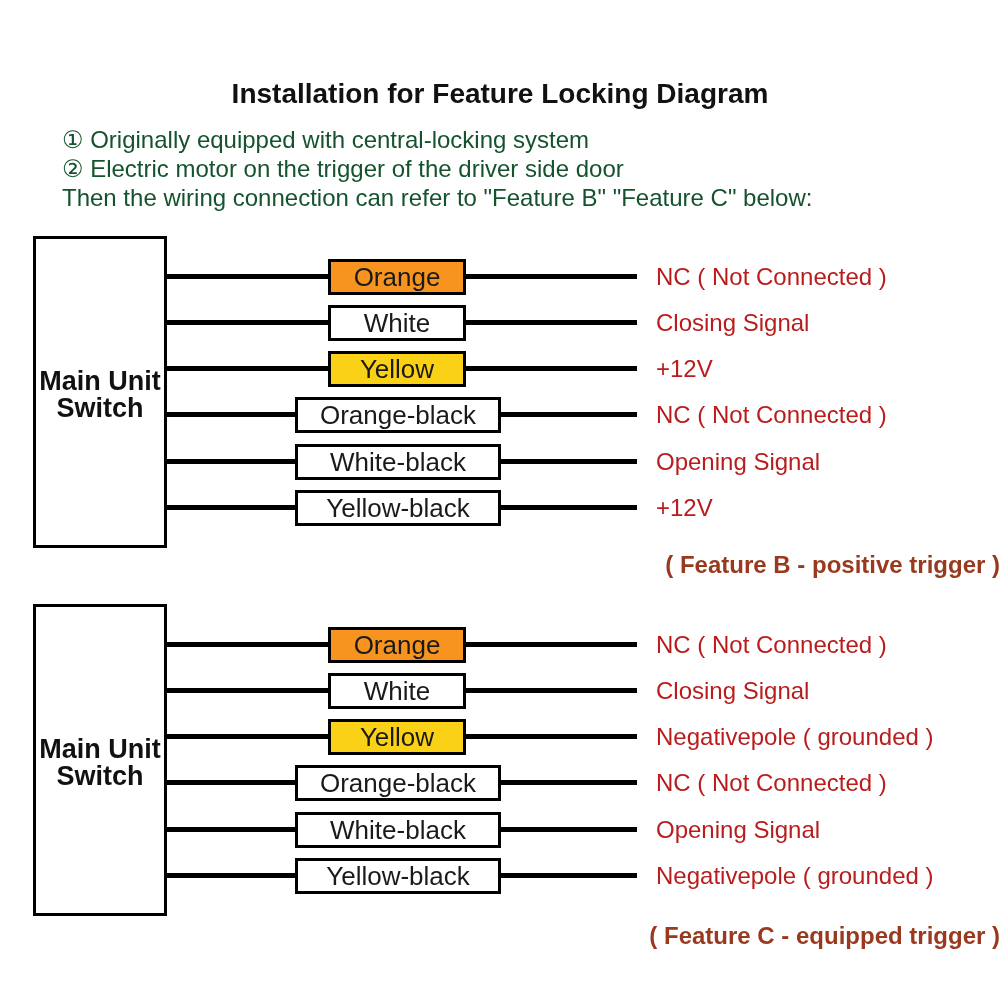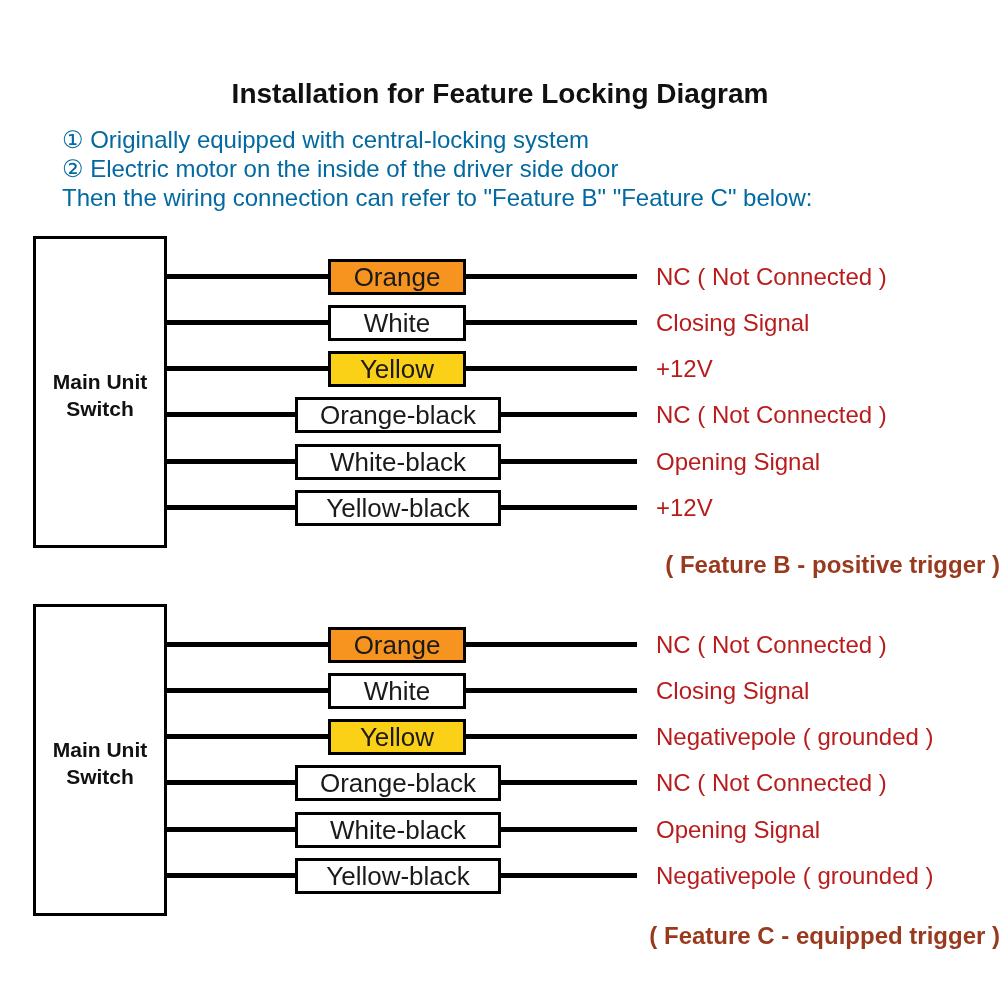--- a/index.html
+++ b/index.html
@@ -2,31 +2,31 @@
 <html><head>
 <meta charset="utf-8">
 <style>
   html,body{margin:0;padding:0;background:#ffffff;}
   #page{
     position:relative;width:1000px;height:1000px;background:#ffffff;overflow:hidden;
     font-family:"Liberation Sans","DejaVu Sans",sans-serif;color:#111;
   }
   .title{position:absolute;top:78px;left:0;width:1000px;text-align:center;
     font-size:28px;font-weight:bold;color:#111;}
-  .notes{position:absolute;top:125px;left:62px;font-size:24px;line-height:29px;color:#0369a1;}
+  .notes{position:absolute;top:125px;left:62px;font-size:24px;line-height:29px;color:#14532d;}
   .note-line{white-space:nowrap;}
 
   .diagram{position:absolute;left:0;width:1000px;height:312px;}
   .d1{top:236px;}
   .d2{top:604px;}
 
   .mainbox{position:absolute;left:33px;top:0;width:128px;height:306px;
     border:3px solid #000;background:#fff;}
   .switchlabel{position:absolute;left:33px;top:132px;width:134px;text-align:center;
-    font-weight:bold;font-size:21px;line-height:27px;color:#111;}
+    font-weight:bold;font-size:27px;line-height:27px;color:#111;}
 
   .row{position:absolute;left:0;width:896px;height:36px;}
   .row1{top:23px;}  .row2{top:69px;}  .row3{top:115px;}
   .row4{top:161px;} .row5{top:208px;} .row6{top:254px;}
 
   .lwire,.rwire{position:absolute;top:15px;height:5px;background:#000;}
   .narrow .lwire{left:164px;width:167px;}
   .narrow .rwire{left:463px;width:174px;}
   .wide   .lwire{left:164px;width:134px;}
   .wide   .rwire{left:498px;width:139px;}
@@ -46,21 +46,21 @@
 </style>
 </head>
 <body>
 
 <div id="page">
 
   <div class="title">Installation for Feature Locking Diagram</div>
 
   <div class="notes">
     <div class="note-line">① Originally equipped with central-locking system</div>
-    <div class="note-line">② Electric motor on the inside of the driver side door</div>
+    <div class="note-line">② Electric motor on the trigger of the driver side door</div>
     <div class="note-line">Then the wiring connection can refer to "Feature B" "Feature C" below:</div>
   </div>
 
   <div class="diagram d1">
     <div class="mainbox"></div>
     <div class="switchlabel">
       <div>Main Unit</div>
       <div>Switch</div>
     </div>
 

